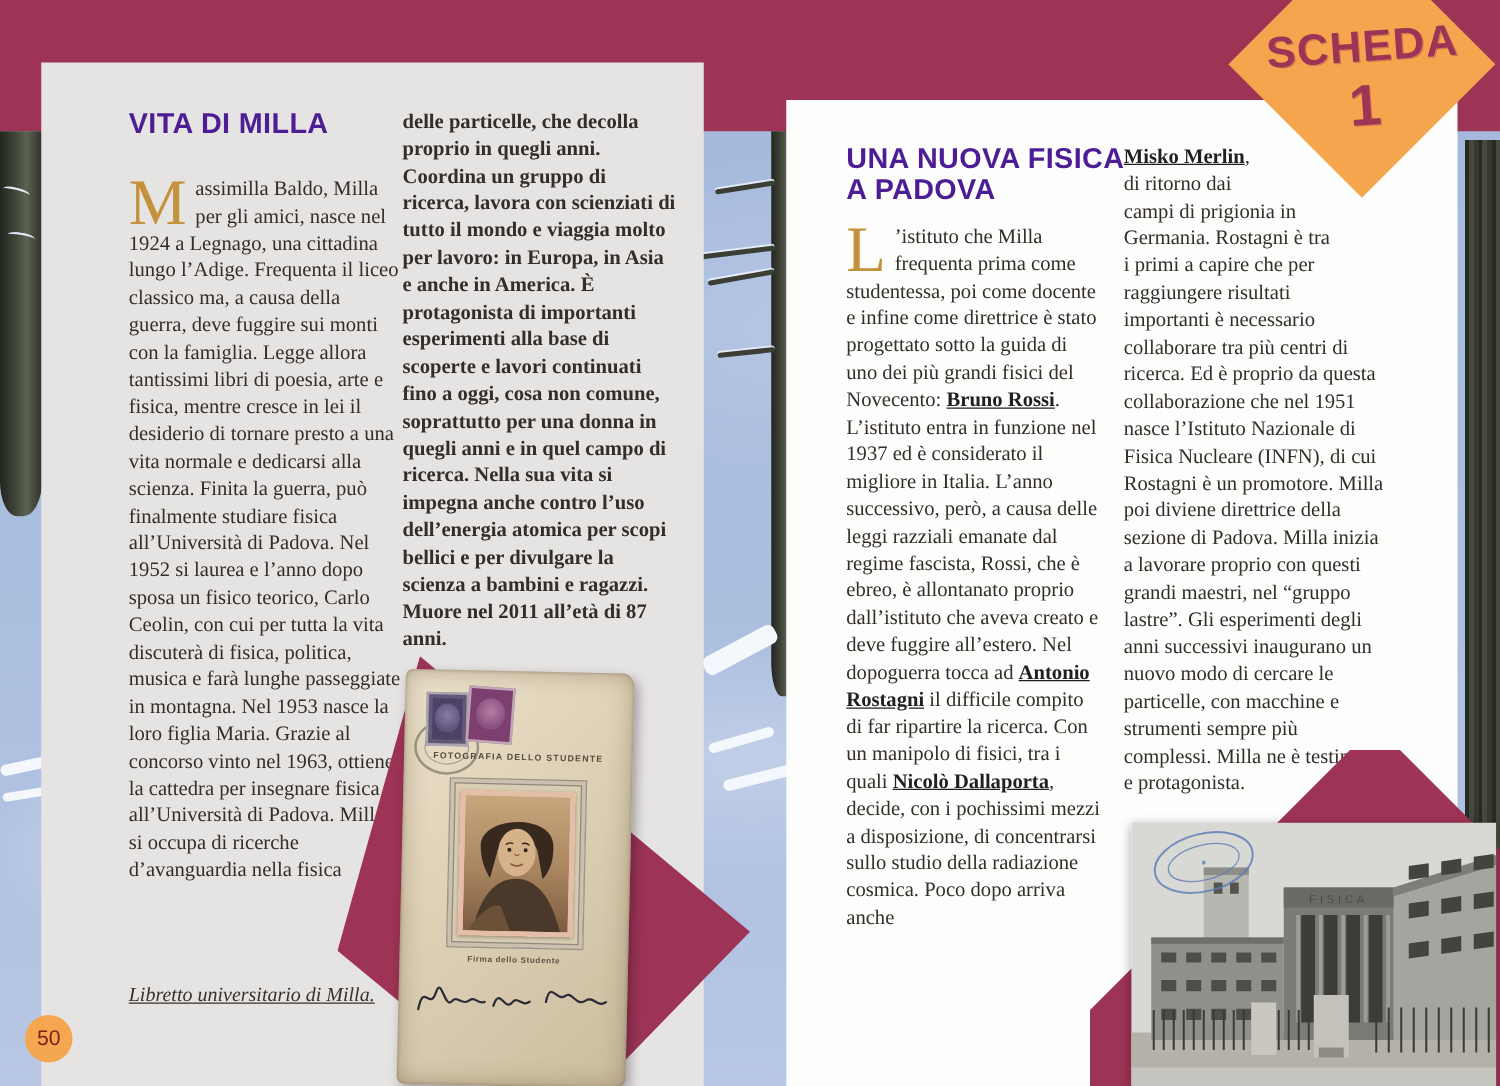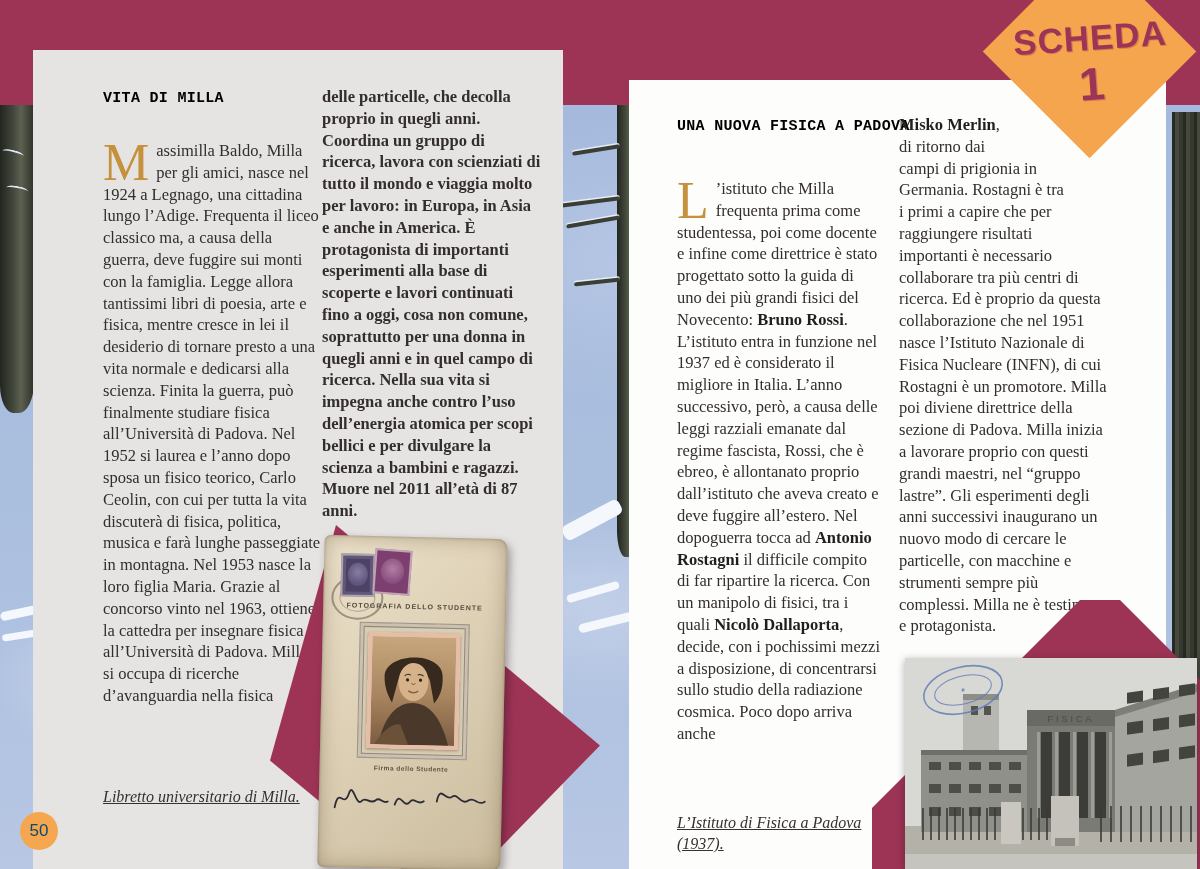--- a/index.html
+++ b/index.html
@@ -34,24 +34,24 @@
   .scar{position:absolute;width:22px;height:5px;border-radius:50%;
         border-top:2px solid #dfe7f4;background:transparent;}
   .sc1{left:2px;top:150px;transform:rotate(14deg);}
   .sc2{left:6px;top:186px;transform:rotate(10deg);}
 
   
   .panel{position:absolute;top:50px;height:819px;}
   .panel-left{left:33px;width:530px;background:#e6e4e2;}
   .panel-right{left:629px;top:52px;height:817px;width:537px;background:#fdfdfc;margin-top:28px;}
 
-  .heading{position:absolute;font-family:Liberation Mono, monospace;font-weight:900;
-    font-size:15px;line-height:25px;letter-spacing:.3px;color:#000000;}
+  .heading{position:absolute;font-family:Liberation Sans, sans-serif;font-weight:900;
+    font-size:23px;line-height:25px;letter-spacing:.3px;color:#4c1d95;}
   .bodycol{position:absolute;font-size:16.5px;line-height:21.8px;color:#332e2c;text-align:left;}
-  .bodycol b{font-weight:bold;color:#221e1f;}
+  .bodycol b{font-weight:bold;color:#221e1f;text-decoration:underline;}
   .dropcap{float:left;font-size:52px;line-height:41px;padding:2px 7px 0 0;color:#c4913c;}
   .caption{position:absolute;font-style:italic;font-size:16px;line-height:21px;color:#36302e;text-decoration:underline;}
   .badge-spacer{float:right;width:100px;height:116px;
     shape-outside:polygon(0 0,100% 0,100% 100%);}
 
   
   .lp-heading{left:70px;top:36px;}
   .lp-col1{left:70px;top:90px;width:218px;}
   .lp-col2{left:289px;top:36px;width:219px;font-weight:bold;}
   .lp-caption{left:70px;top:736px;width:240px;}
@@ -107,21 +107,21 @@
     font-family:"Liberation Sans",sans-serif;font-weight:900;font-size:35px;line-height:36px;
     letter-spacing:1px;color:#9d3456;transform:rotate(-4deg);
     text-shadow:1px 1px 0 rgba(157,52,86,.35);}
   .scheda-number{position:absolute;left:1052px;top:60px;width:80px;text-align:center;
     font-family:"Liberation Sans",sans-serif;font-weight:900;font-size:46px;line-height:48px;
     color:#9d3456;transform:rotate(-4deg);text-shadow:1px 1px 0 rgba(157,52,86,.35);}
 
   
   .page-badge{position:absolute;left:20px;top:812px;width:38px;height:38px;border-radius:50%;
     background:#f5a74f;display:flex;align-items:center;justify-content:center;
-    font-family:"Liberation Sans",sans-serif;font-size:17px;color:#0c4a6e;}
+    font-family:"Liberation Sans",sans-serif;font-size:17px;color:#7f1d1d;}
 </style>
 </head>
 <body>
 
 <div class="page">
 
   <div class="snow-layer"></div>
   <div class="top-band"></div>
   <div class="trunk trunk-left"></div>
   <div class="scar sc1"></div>
@@ -199,21 +199,20 @@
     <div class="heading rp-heading">UNA NUOVA FISICA A PADOVA</div>
 
     <div class="bodycol rp-col1">
       <span class="dropcap">L</span><span>’istituto che Milla frequenta prima come studentessa, poi come docente e infine come direttrice è stato progettato sotto la guida di uno dei più grandi fisici del Novecento: </span><b>Bruno Rossi</b><span>. L’istituto entra in funzione nel 1937 ed è considerato il migliore in Italia. L’anno successivo, però, a causa delle leggi razziali emanate dal regime fascista, Rossi, che è ebreo, è allontanato proprio dall’istituto che aveva creato e deve fuggire all’estero. Nel dopoguerra tocca ad </span><b>Antonio Rostagni</b><span> il difficile compito di far ripartire la ricerca. Con un manipolo di fisici, tra i quali </span><b>Nicolò Dallaporta</b><span>, decide, con i pochissimi mezzi a disposizione, di concentrarsi sullo studio della radiazione cosmica. Poco dopo arriva anche</span>
     </div>
 
     <div class="bodycol rp-col2">
       <span class="badge-spacer"></span><b>Misko Merlin</b><span>, di ritorno dai campi di prigionia in Germania. Rostagni è tra i primi a capire che per raggiungere risultati importanti è necessario collaborare tra più centri di ricerca. Ed è proprio da questa collaborazione che nel 1951 nasce l’Istituto Nazionale di Fisica Nucleare (INFN), di cui Rostagni è un promotore. Milla poi diviene direttrice della sezione di Padova. Milla inizia a lavorare proprio con questi grandi maestri, nel “gruppo lastre”. Gli esperimenti degli anni successivi inaugurano un nuovo modo di cercare le particelle, con macchine e strumenti sempre più complessi. Milla ne è testimone e protagonista.</span>
     </div>
 
-    <div class="caption rp-caption">L’Istituto di Fisica a Padova (1937).</div>
   </div>
 
   <div class="diamond diamond-building"></div>
 
   <svg class="building-photo" viewBox="0 0 292 211" preserveAspectRatio="none">
     <rect width="292" height="211" fill="#d8d8d4"></rect>
     <rect x="0" y="168" width="292" height="30" fill="#b4b1a8"></rect>
     <rect x="0" y="196" width="292" height="15" fill="#c6c4be"></rect>
 
     <rect x="58" y="36" width="36" height="70" fill="#b7b7b1"></rect>

